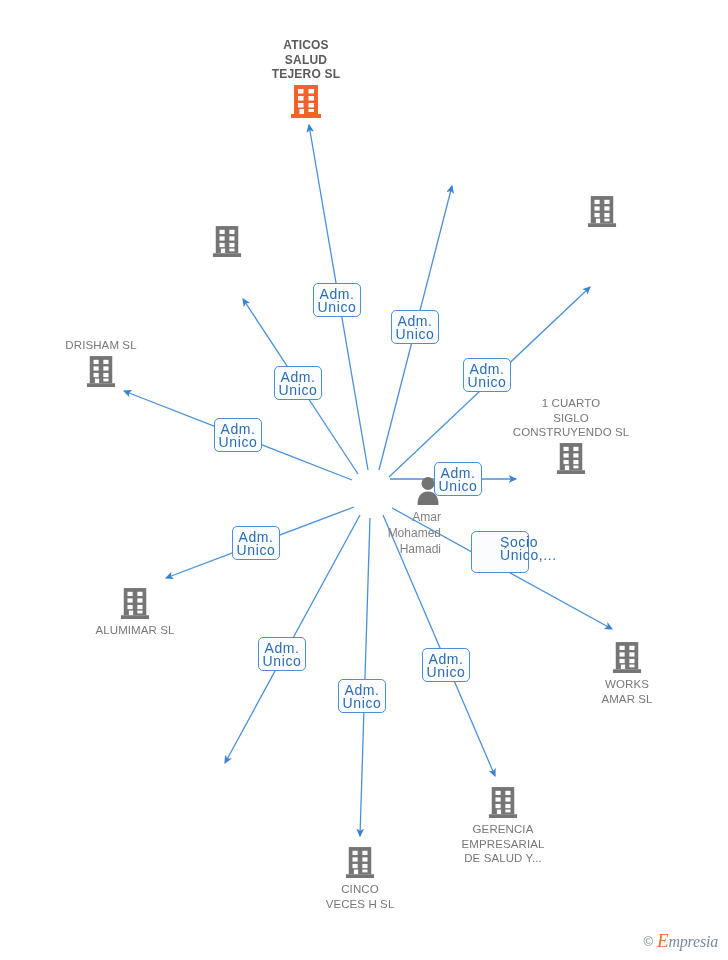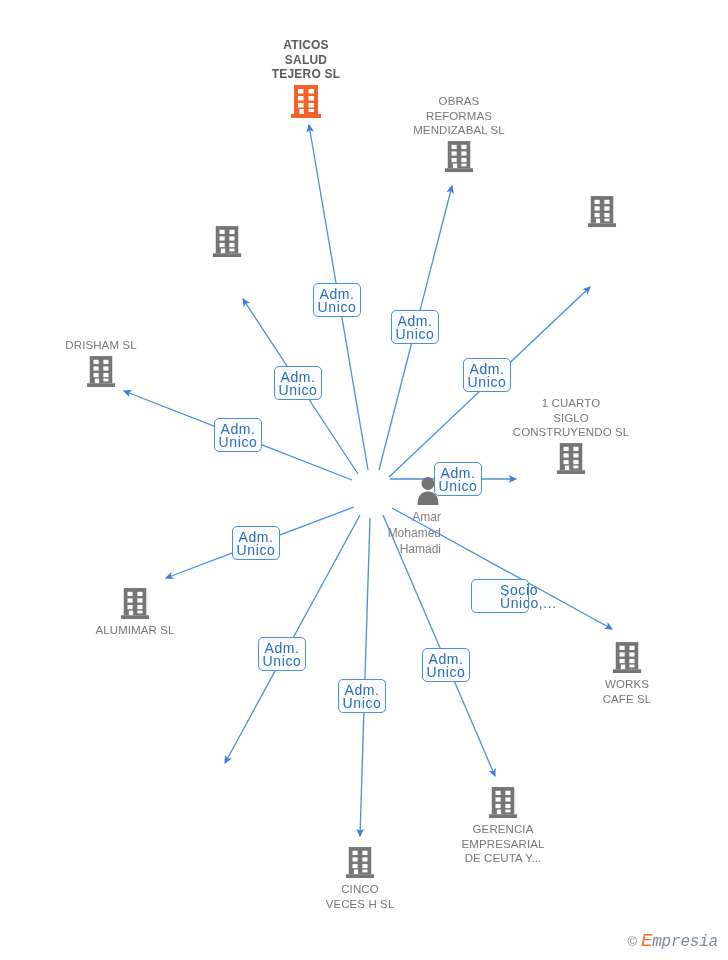--- a/index.html
+++ b/index.html
@@ -83,21 +83,21 @@
     display: flex;
     align-items: center;
     gap: 4px;
     font-size: 15px;
   }
   .watermark .c {
     color: #7b8c9b;
     font-size: 13px;
   }
   .watermark .brand {
-    font-family: Liberation Mono, monospace;
+    font-family: Liberation Serif, serif;
     font-style: italic;
     font-size: 16px;
     color: #7b8c9b;
     letter-spacing: -0.2px;
   }
   .watermark .brand .e {
     color: #f4722b;
     font-size: 19px;
   }
 </style>
@@ -138,37 +138,20 @@
       <rect x="8" y="12" width="5.5" height="4.5" fill="#ffffff"></rect>
       <rect x="18.5" y="12" width="5.5" height="4.5" fill="#ffffff"></rect>
       <rect x="8" y="19" width="5.5" height="4.5" fill="#ffffff"></rect>
       <rect x="18.5" y="19" width="5.5" height="4.5" fill="#ffffff"></rect>
       <rect x="9.5" y="25" width="4.5" height="5" fill="#ffffff"></rect>
       <rect x="18.5" y="25" width="5.5" height="3" fill="#ffffff"></rect>
       <rect x="1" y="30" width="30" height="4" fill="#f4622b"></rect>
     </svg>
   </div>
 
-  <div class="node" style="left:459px; top:94px;">
-    <div class="caption">OBRAS
-REFORMAS
-MENDIZABAL SL</div>
-    <svg class="bldg" width="30" height="34" viewBox="0 0 32 36">
-      <rect x="4" y="1" width="24" height="29" fill="#757575"></rect>
-      <rect x="8" y="5" width="5.5" height="4.5" fill="#ffffff"></rect>
-      <rect x="18.5" y="5" width="5.5" height="4.5" fill="#ffffff"></rect>
-      <rect x="8" y="12" width="5.5" height="4.5" fill="#ffffff"></rect>
-      <rect x="18.5" y="12" width="5.5" height="4.5" fill="#ffffff"></rect>
-      <rect x="8" y="19" width="5.5" height="4.5" fill="#ffffff"></rect>
-      <rect x="18.5" y="19" width="5.5" height="4.5" fill="#ffffff"></rect>
-      <rect x="9.5" y="25" width="4.5" height="5" fill="#ffffff"></rect>
-      <rect x="18.5" y="25" width="5.5" height="3" fill="#ffffff"></rect>
-      <rect x="1" y="30" width="30" height="4" fill="#757575"></rect>
-    </svg>
-  </div>
 
   <div class="node" style="left:602px; top:193px;">
     <svg class="bldg" width="30" height="34" viewBox="0 0 32 36">
       <rect x="4" y="1" width="24" height="29" fill="#757575"></rect>
       <rect x="8" y="5" width="5.5" height="4.5" fill="#ffffff"></rect>
       <rect x="18.5" y="5" width="5.5" height="4.5" fill="#ffffff"></rect>
       <rect x="8" y="12" width="5.5" height="4.5" fill="#ffffff"></rect>
       <rect x="18.5" y="12" width="5.5" height="4.5" fill="#ffffff"></rect>
       <rect x="8" y="19" width="5.5" height="4.5" fill="#ffffff"></rect>
       <rect x="18.5" y="19" width="5.5" height="4.5" fill="#ffffff"></rect>
@@ -250,40 +233,40 @@
       <rect x="18.5" y="5" width="5.5" height="4.5" fill="#ffffff"></rect>
       <rect x="8" y="12" width="5.5" height="4.5" fill="#ffffff"></rect>
       <rect x="18.5" y="12" width="5.5" height="4.5" fill="#ffffff"></rect>
       <rect x="8" y="19" width="5.5" height="4.5" fill="#ffffff"></rect>
       <rect x="18.5" y="19" width="5.5" height="4.5" fill="#ffffff"></rect>
       <rect x="9.5" y="25" width="4.5" height="5" fill="#ffffff"></rect>
       <rect x="18.5" y="25" width="5.5" height="3" fill="#ffffff"></rect>
       <rect x="1" y="30" width="30" height="4" fill="#757575"></rect>
     </svg>
     <div class="caption">WORKS
-CAFE SL</div>
+AMAR SL</div>
   </div>
 
 
   <div class="node" style="left:503px; top:784px;">
     <svg class="bldg" width="30" height="34" viewBox="0 0 32 36">
       <rect x="4" y="1" width="24" height="29" fill="#757575"></rect>
       <rect x="8" y="5" width="5.5" height="4.5" fill="#ffffff"></rect>
       <rect x="18.5" y="5" width="5.5" height="4.5" fill="#ffffff"></rect>
       <rect x="8" y="12" width="5.5" height="4.5" fill="#ffffff"></rect>
       <rect x="18.5" y="12" width="5.5" height="4.5" fill="#ffffff"></rect>
       <rect x="8" y="19" width="5.5" height="4.5" fill="#ffffff"></rect>
       <rect x="18.5" y="19" width="5.5" height="4.5" fill="#ffffff"></rect>
       <rect x="9.5" y="25" width="4.5" height="5" fill="#ffffff"></rect>
       <rect x="18.5" y="25" width="5.5" height="3" fill="#ffffff"></rect>
       <rect x="1" y="30" width="30" height="4" fill="#757575"></rect>
     </svg>
     <div class="caption">GERENCIA
 EMPRESARIAL
-DE CEUTA  Y...</div>
+DE SALUD  Y...</div>
   </div>
 
   <div class="node" style="left:360px; top:844px;">
     <svg class="bldg" width="30" height="34" viewBox="0 0 32 36">
       <rect x="4" y="1" width="24" height="29" fill="#757575"></rect>
       <rect x="8" y="5" width="5.5" height="4.5" fill="#ffffff"></rect>
       <rect x="18.5" y="5" width="5.5" height="4.5" fill="#ffffff"></rect>
       <rect x="8" y="12" width="5.5" height="4.5" fill="#ffffff"></rect>
       <rect x="18.5" y="12" width="5.5" height="4.5" fill="#ffffff"></rect>
       <rect x="8" y="19" width="5.5" height="4.5" fill="#ffffff"></rect>
@@ -313,21 +296,21 @@
   <div class="rel-label" style="left:463px; top:358px; width:48px; height:34px;">Adm.
 Unico</div>
   <div class="rel-label" style="left:274px; top:366px; width:48px; height:34px;">Adm.
 Unico</div>
   <div class="rel-label" style="left:214px; top:418px; width:48px; height:34px;">Adm.
 Unico</div>
   <div class="rel-label" style="left:434px; top:462px; width:48px; height:34px;">Adm.
 Unico</div>
   <div class="rel-label" style="left:232px; top:526px; width:48px; height:34px;">Adm.
 Unico</div>
-  <div class="rel-label" style="left:471px; top:579px; width:58px; height:34px;padding-left:28px;">Socio
+  <div class="rel-label" style="left:471px; top:531px; width:58px; height:42px;padding-left:28px;">Socio
 Único,...</div>
   <div class="rel-label" style="left:258px; top:637px; width:48px; height:34px;">Adm.
 Unico</div>
   <div class="rel-label" style="left:422px; top:648px; width:48px; height:34px;">Adm.
 Unico</div>
   <div class="rel-label" style="left:338px; top:679px; width:48px; height:34px;">Adm.
 Unico</div>
 
   <div class="watermark">
     <span class="c">©</span>

